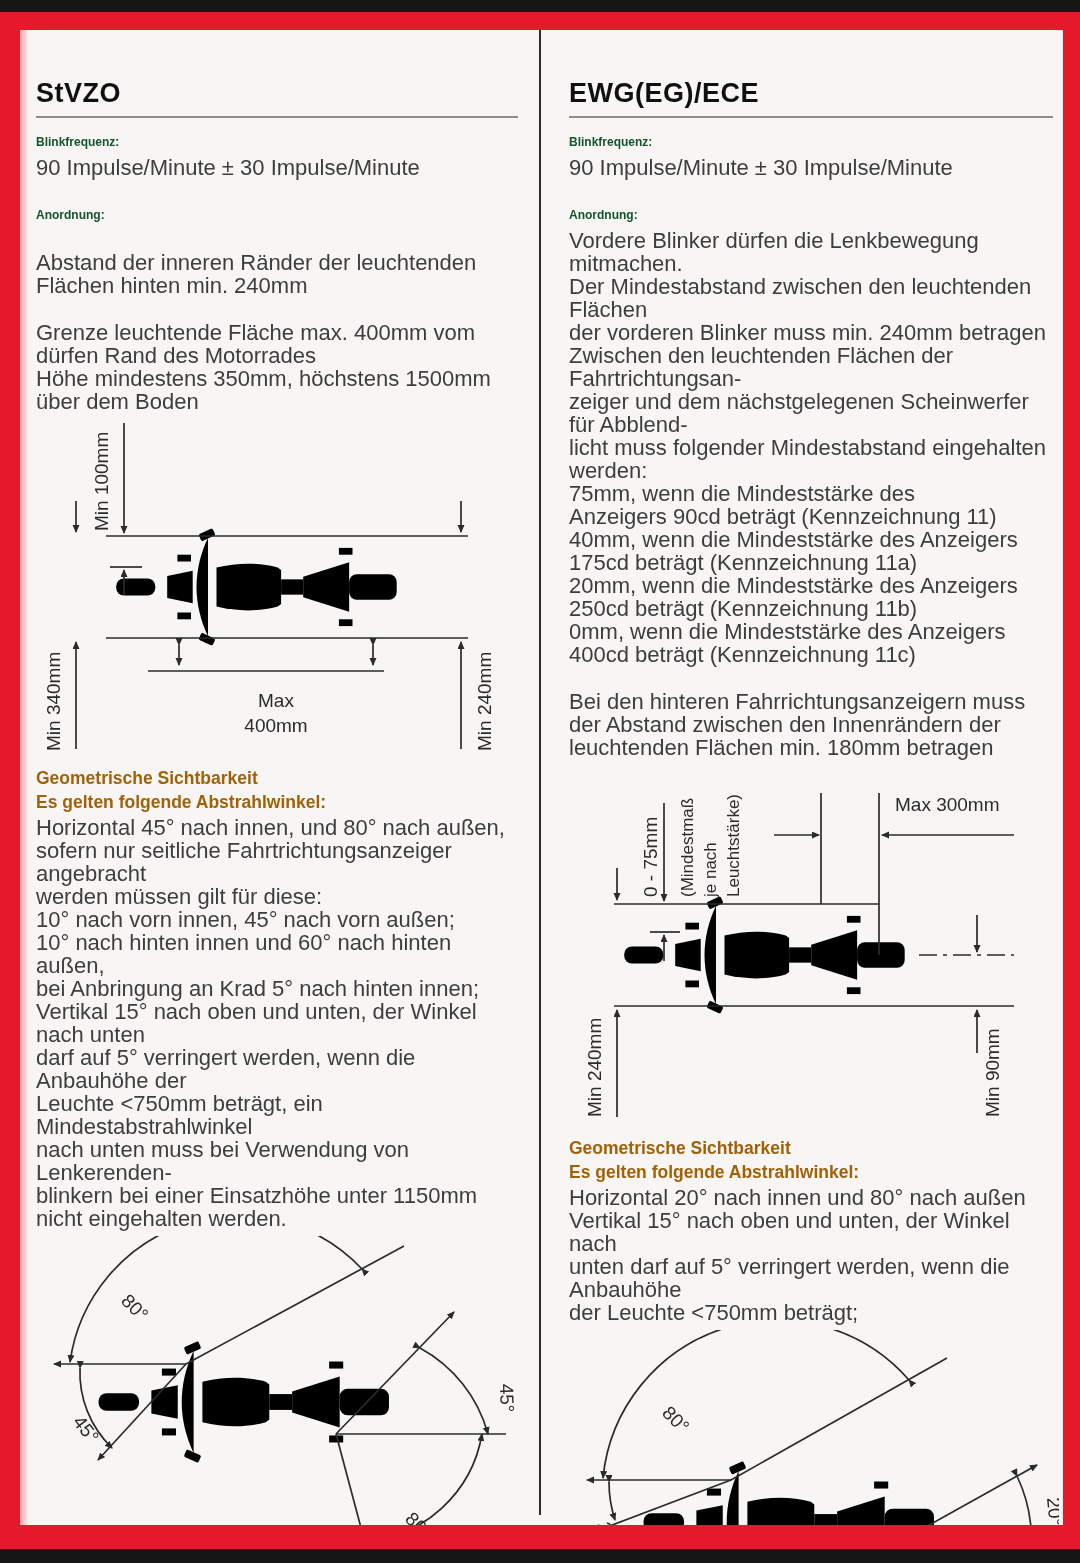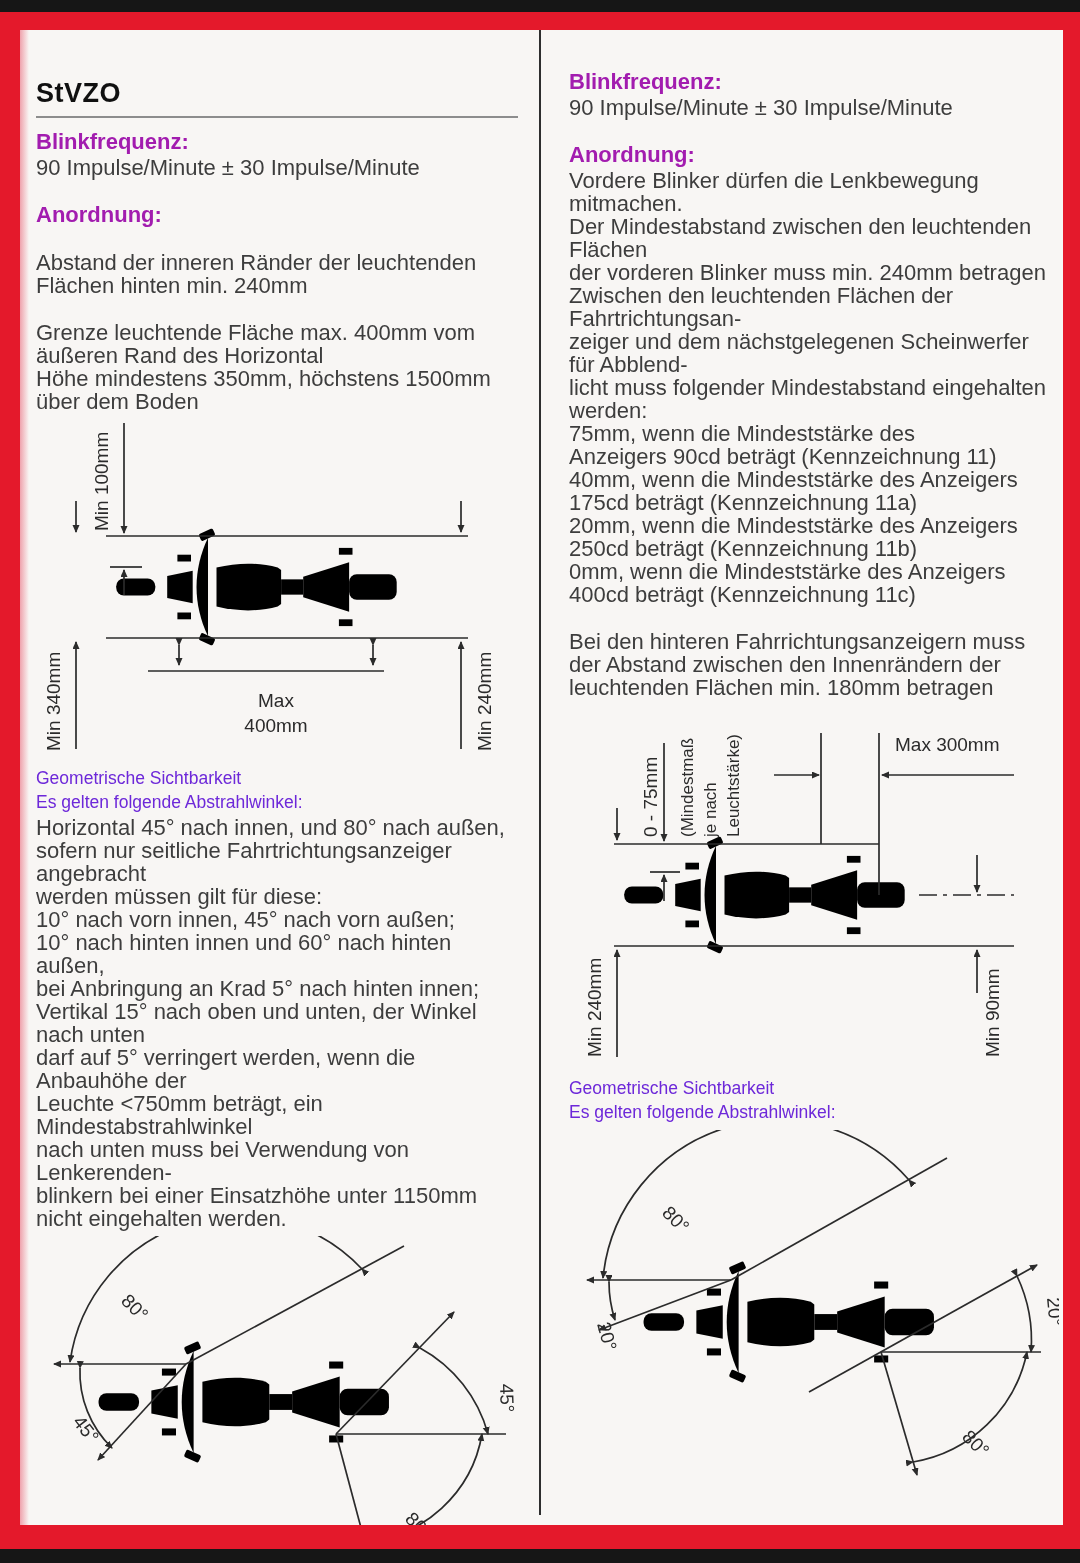--- a/index.html
+++ b/index.html
@@ -26,24 +26,24 @@
     background:#2e2e2e;
   }
   .col{position:absolute;top:20px;margin-top:20px;}
   .col-left{left:16px;width:482px;}
   .col-right{left:549px;width:484px;}
   .title{
     font-size:27px;font-weight:bold;color:#101010;letter-spacing:.5px;
     padding:8px 0 7px 0;border-bottom:2px solid #8d8d8d;margin:0 0 12px 0;
   }
   .h{
-    font-size:22px;font-weight:bold;color:#a21caf;margin:0;line-height:24px;
+    font-size:12px;font-weight:bold;color:#14532d;margin:0;line-height:24px;
   }
   .h2{
-    font-size:17.5px;font-weight:normal;color:#6d28d9;margin:0;line-height:24px;
+    font-size:17.5px;font-weight:bold;color:#a16207;margin:0;line-height:24px;
   }
   .p{
     font-size:22px;line-height:23px;color:#3d3d3d;margin:0;
     white-space:pre-line;
   }
   .mt{margin-top:24px;}
   .mts{margin-top:2px;}
   svg.diag{display:block;}
   svg.diag line, svg.diag path, svg.diag rect{
     stroke:#2b2b2b;stroke-width:2;fill:none;
@@ -101,21 +101,21 @@
     <div class="h">Blinkfrequenz:</div>
     <div class="p mts">90 Impulse/Minute ± 30 Impulse/Minute</div>
 
     <div class="h mt">Anordnung:</div>
 
     <div class="p mt">Abstand der inneren Ränder der leuchtenden
 Flächen hinten min. 240mm</div>
 
 
     <div class="p mt">Grenze leuchtende Fläche max. 400mm vom
-äußeren Rand des Horizontal
+dürfen Rand des Motorrades
 Höhe mindestens 350mm, höchstens 1500mm
 über dem Boden</div>
 
     <svg class="diag" width="480" height="335" viewBox="0 0 480 335" style="margin-top:4px;">
       <use href="#moto" transform="translate(240,170) scale(0.85)"></use>
       <line class="dim" x1="70" y1="119" x2="432" y2="119"></line>
       <line class="dim" x1="70" y1="221" x2="432" y2="221"></line>
 
       <line class="dim" x1="88" y1="6" x2="88" y2="116" marker-end="url(#arw)"></line>
       <line class="dim" x1="88" y1="178" x2="88" y2="153" marker-end="url(#arw)"></line>
@@ -168,20 +168,21 @@
       <line class="dim" x1="300" y1="198" x2="332" y2="318" marker-end="url(#arw)"></line>
       <path class="dim" d="M 384,112 A 140,140 0 0 1 452,198" marker-start="url(#arw)" marker-end="url(#arw)"></path>
       <path class="dim" d="M 328,306 A 130,130 0 0 0 446,198" marker-start="url(#arw)" marker-end="url(#arw)"></path>
       <text transform="translate(464,148) rotate(88)">45°</text>
       <text transform="translate(368,284) rotate(45)">80°</text>
     </svg>
 
   </div>
 
   <div class="col col-right">
+    <div class="title">EWG(EG)/ECE</div>
 
     <div class="h">Blinkfrequenz:</div>
     <div class="p mts">90 Impulse/Minute ± 30 Impulse/Minute</div>
 
     <div class="h mt">Anordnung:</div>
     <div class="p mts">Vordere Blinker dürfen die Lenkbewegung mitmachen.
 Der Mindestabstand zwischen den leuchtenden Flächen
 der vorderen Blinker muss min. 240mm betragen
 Zwischen den leuchtenden Flächen der Fahrtrichtungsan-
 zeiger und dem nächstgelegenen Scheinwerfer für Abblend-
@@ -224,20 +225,24 @@
       <line class="dim" x1="445" y1="70" x2="313" y2="70" marker-end="url(#arw)"></line>
       <text x="326" y="46">Max 300mm</text>
 
       <line class="dim" x1="408" y1="150" x2="408" y2="187" marker-end="url(#arw)"></line>
       <line class="dim" x1="408" y1="288" x2="408" y2="245" marker-end="url(#arw)"></line>
       <text transform="translate(430,352) rotate(-90)">Min 90mm</text>
     </svg>
 
     <div class="h2" style="margin-top:16px;">Geometrische Sichtbarkeit</div>
     <div class="h2">Es gelten folgende Abstrahlwinkel:</div>
+    <div class="p mts">Horizontal 20° nach innen und 80° nach außen
+Vertikal 15° nach oben und unten, der Winkel nach
+unten darf auf 5° verringert werden, wenn die Anbauhöhe
+der Leuchte &lt;750mm beträgt;</div>
 
     <svg class="diag" width="490" height="352" viewBox="0 0 490 352" style="margin-top:6px;">
       <use href="#moto" transform="translate(240,192) scale(0.88)"></use>
 
       <line class="dim" x1="162" y1="150" x2="378" y2="28"></line>
       <line class="dim" x1="162" y1="150" x2="18" y2="150" marker-end="url(#arw)"></line>
       <line class="dim" x1="162" y1="150" x2="30" y2="200" marker-end="url(#arw)"></line>
       <path class="dim" d="M 340,50 A 175,175 0 0 0 34,148" marker-start="url(#arw)" marker-end="url(#arw)"></path>
       <path class="dim" d="M 40,152 A 122,122 0 0 0 46,190" marker-start="url(#arw)" marker-end="url(#arw)"></path>
       <text transform="translate(92,84) rotate(45)">80°</text>

